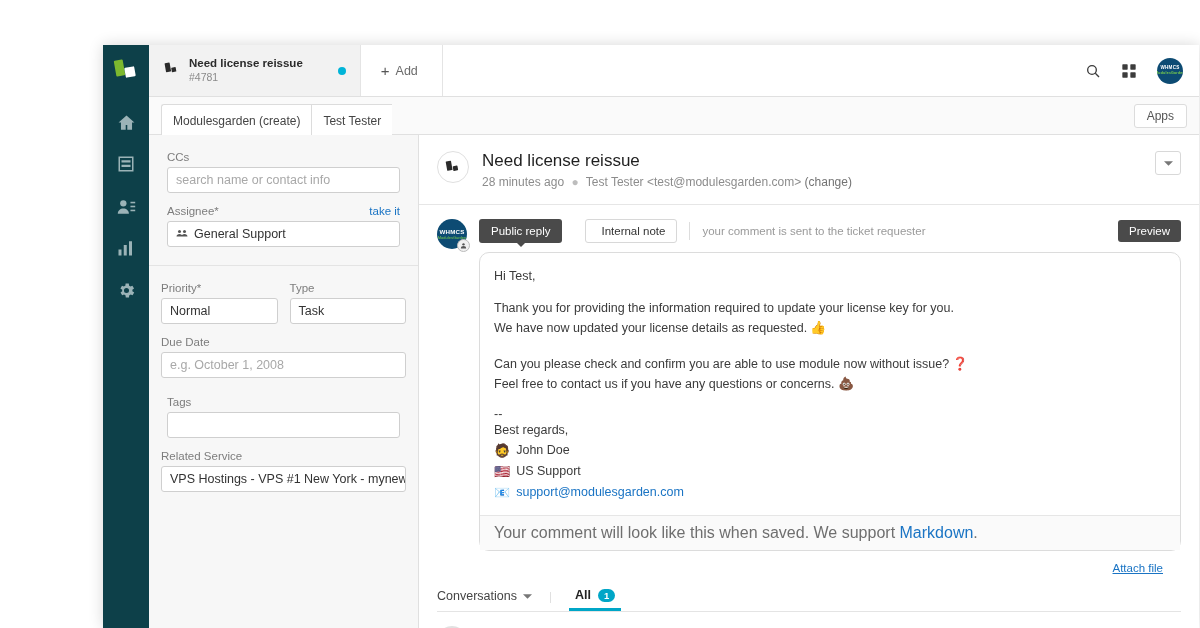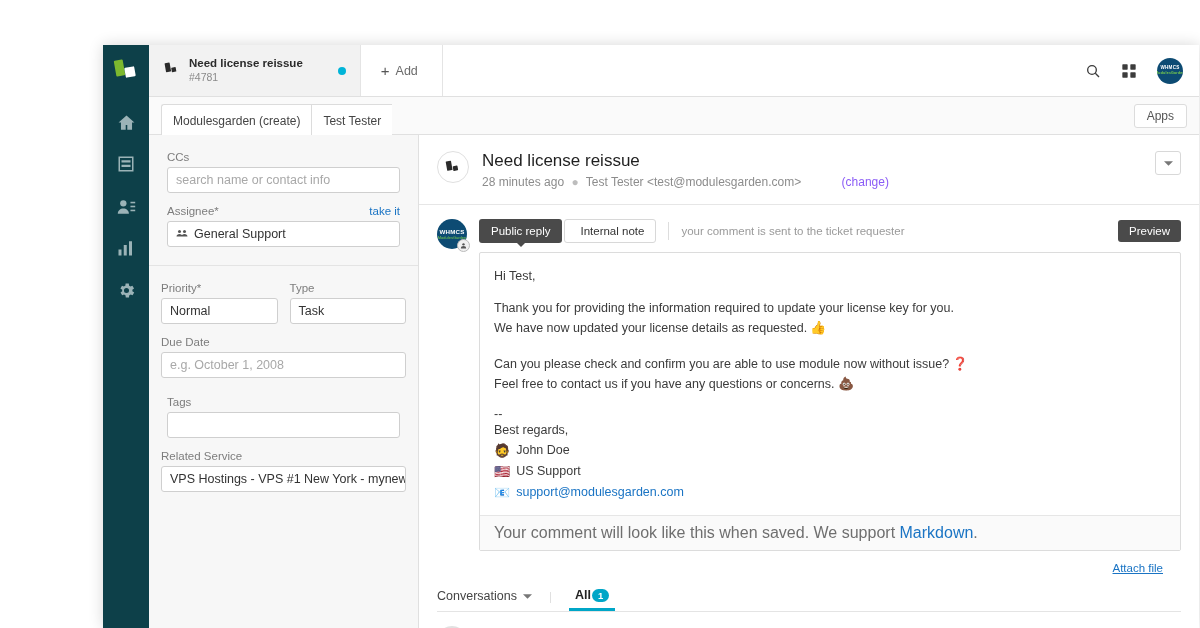--- a/index.html
+++ b/index.html
@@ -167,21 +167,21 @@
   }
   .tkt-avatar {
     width: 32px; height: 32px; border-radius: 50%;
     border: 1px solid #e0e0e0;
     display: flex; align-items: center; justify-content: center;
     flex: 0 0 32px; background: #fff;
   }
   .tkt-title { font-size: 17px; color: #1f1f1f; font-weight: normal; margin: 0 0 4px 0; }
   .tkt-meta { font-size: 12px; color: #8c8c8c; }
   .tkt-meta .sep { padding: 0 4px; color: #bdbdbd; }
-  .tkt-meta a { color: #8b5cf6; text-decoration: none; cursor: pointer; margin-left: 37px; }
+  .tkt-meta a { color: #737373; text-decoration: none; cursor: pointer; }
   .tkt-head-spacer { flex: 1; }
   .caret-btn {
     width: 26px; height: 24px;
     border: 1px solid #d8d8d8; border-radius: 3px;
     background: #fff; cursor: pointer;
     display: flex; align-items: center; justify-content: center;
     font-size: 10px; color: #666;
   }
 
   
@@ -207,32 +207,32 @@
     font-size: 11.5px; padding: 5px 11px;
     border-radius: 3px; cursor: pointer;
     border: 1px solid transparent;
   }
   .rtab.active { background: #4a4a4a; color: #fff; position: relative; }
   .rtab.active:after {
     content: ""; position: absolute; left: 50%; margin-left: -5px; bottom: -5px;
     border-left: 5px solid transparent; border-right: 5px solid transparent;
     border-top: 5px solid #4a4a4a;
   }
-  .rtab.plain { background: #fff; border: 1px solid #d8d8d8; color: #333; margin-left: 2px; padding-left: 15px; }
+  .rtab.plain { background: #fff; border: 1px solid #d8d8d8; color: #333; margin-left: 23px; padding-left: 15px; }
   .rb-sep { width: 1px; height: 18px; background: #ddd; margin: 0 12px; }
   .rb-hint { font-size: 11.5px; color: #9a9a9a; }
   .rb-spacer { flex: 1; }
   .preview-btn {
     font-size: 11.5px; background: #4a4a4a; color: #fff;
     padding: 5px 11px; border-radius: 3px; cursor: pointer;
   }
 
   .editor {
     margin-top: 9px;
-    border: 1px solid #dcdcdc; border-radius: 2px;
+    border: 1px solid #dcdcdc; border-radius: 10px;
     background: #fff;
   }
   .editor-text { padding: 13px 14px 12px 14px; font-size: 12.5px; color: #3b3b3b; line-height: 20px; }
   .editor-text p { margin: 0 0 12px 0; }
   .editor-text p.tight { margin: 0; }
   .sig-line { display: flex; align-items: center; gap: 6px; line-height: 21px; }
   .sig-line a { color: #1a74c4; text-decoration: none; }
   .emoji { font-size: 13px; }
   .editor-foot {
     border-top: 1px solid #e6e6e6;
@@ -251,21 +251,21 @@
     border-bottom: 1px solid #e4e4e4;
     height: 34px;
   }
   .conv-drop {
     display: flex; align-items: center; gap: 6px;
     font-size: 12.5px; color: #444; cursor: pointer;
     padding-bottom: 8px;
   }
   .conv-sep { width: 1px; background: #e0e0e0; margin: 4px 18px 8px 18px; }
   .conv-all {
-    display: flex; align-items: center; gap: 1px;
+    display: flex; align-items: center; gap: 7px;
     font-size: 12.5px; color: #222; font-weight: bold;
     border-bottom: 3px solid #00a6c7;
     padding: 0 6px 6px 6px; cursor: pointer;
     align-self: flex-end;
   }
   .conv-count {
     background: #00a6c7; color: #fff;
     font-size: 9.5px; font-weight: bold;
     border-radius: 9px; padding: 1px 6px;
   }

